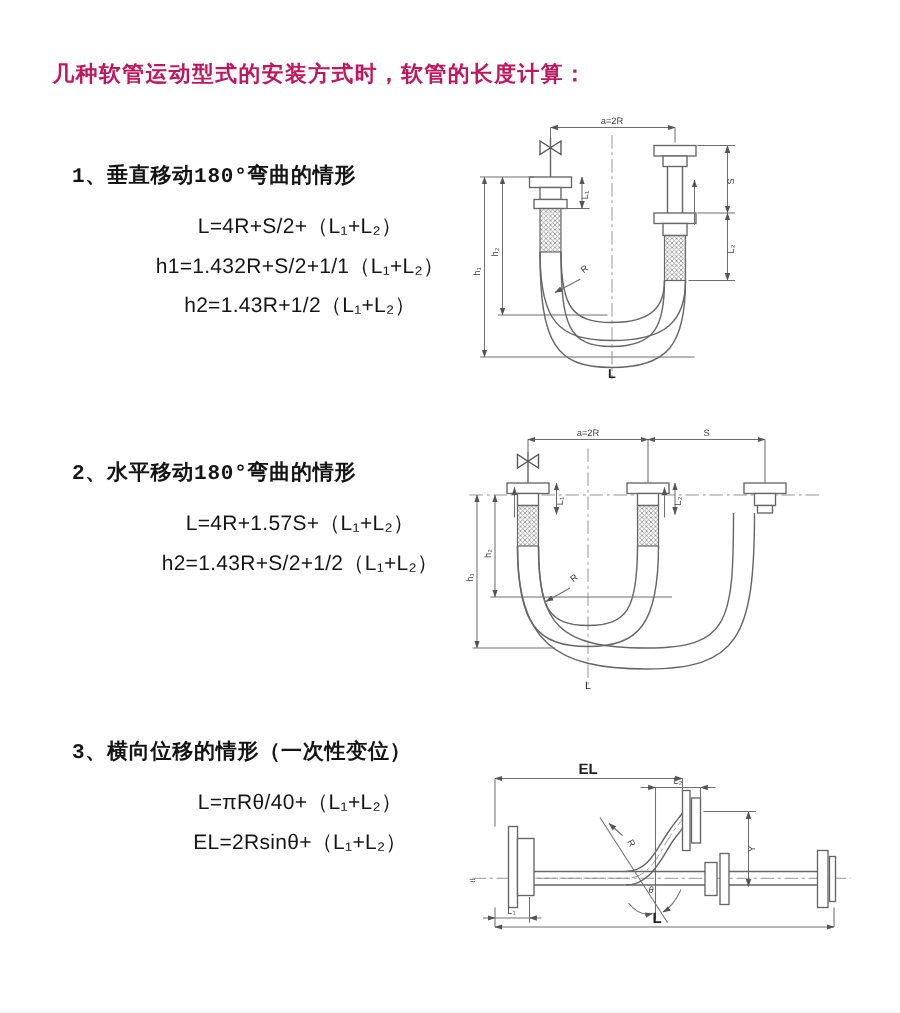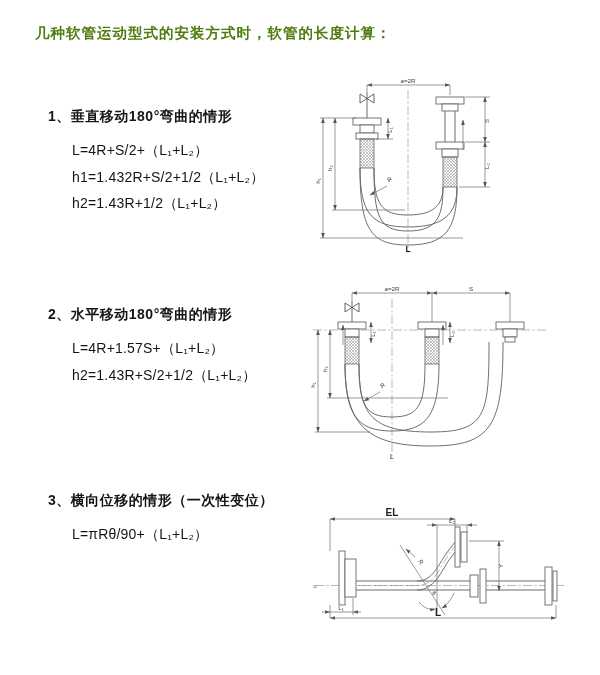--- a/index.html
+++ b/index.html
@@ -1,58 +1,59 @@
 <!DOCTYPE html>
 <html><head>
 <meta charset="utf-8">
 <style>
   html,body{margin:0;padding:0;background:#e8e8e8;}
   .page{
     position:relative;width:600px;height:675px;background:#ffffff;
     font-family:"Liberation Sans","DejaVu Sans",sans-serif;color:#111;overflow:hidden;
   }
   .title{
-    position:absolute;left:35px;top:24px;font-size:14.5px;font-weight:600;
-    letter-spacing:1px;color:#4d7c0f;
+    position:absolute;left:35px;top:40px;font-size:14.5px;font-weight:600;
+    letter-spacing:1px;color:#be185d;
   }
   .sec{position:absolute;left:48px;width:280px;}
-  .sec-heading{font-size:14px;font-weight:600;letter-spacing:0.5px;color:#151515;margin-bottom:11px;}
-  .formula{font-size:14px;font-weight:500;color:#151515;padding-left:24px;line-height:26.5px;letter-spacing:0.2px;}
+  .sec-heading{font-size:14px;font-weight:600;letter-spacing:0.5px;color:#151515;margin-bottom:11px;font-family:Liberation Mono, monospace;}
+  .formula{font-size:14px;font-weight:500;color:#151515;padding-left:24px;line-height:26.5px;letter-spacing:0.2px;text-align:center;}
   svg{position:absolute;overflow:visible;}
   svg text{font-family:"Liberation Sans","DejaVu Sans",sans-serif;fill:#333;}
   .dl{stroke:#6f6f6f;stroke-width:0.7;fill:none;}
   .ol{stroke:#666;stroke-width:0.95;fill:none;}
   .fl{fill:#fff;stroke:#666;stroke-width:0.9;}
   .cl{stroke:#8a8a8a;stroke-width:0.6;stroke-dasharray:9 2.5 2 2.5;fill:none;}
   .dimt{font-size:6.2px;fill:#3a3a3a;}
   .biglbl{font-size:8.5px;fill:#222;font-weight:600;}
 </style>
 </head>
 <body>
 
 <div class="page">
 
   <div class="title">几种软管运动型式的安装方式时，软管的长度计算：</div>
 
   <section class="sec" style="top:108px">
     <div class="sec-heading">1、垂直移动180°弯曲的情形</div>
     <div class="formula">L=4R+S/2+（L₁+L₂）</div>
-    <div class="formula">h1=1.432R+S/2+1/2（L₁+L₂）</div>
+    <div class="formula">h1=1.432R+S/2+1/1（L₁+L₂）</div>
     <div class="formula">h2=1.43R+1/2（L₁+L₂）</div>
   </section>
 
   <section class="sec" style="top:306px">
     <div class="sec-heading">2、水平移动180°弯曲的情形</div>
     <div class="formula">L=4R+1.57S+（L₁+L₂）</div>
     <div class="formula">h2=1.43R+S/2+1/2（L₁+L₂）</div>
   </section>
 
   <section class="sec" style="top:492px">
     <div class="sec-heading">3、横向位移的情形（一次性变位）</div>
-    <div class="formula">L=πRθ/90+（L₁+L₂）</div>
+    <div class="formula">L=πRθ/40+（L₁+L₂）</div>
+    <div class="formula">EL=2Rsinθ+（L₁+L₂）</div>
   </section>
 
   <svg style="left:313px;top:78px" width="212" height="178" viewBox="0 0 212 178">
     <defs>
       <marker id="ar1" viewBox="0 0 8 8" refX="7.5" refY="4" markerWidth="7.5" markerHeight="7.5" orient="auto-start-reverse">
         <path d="M0,1.2 L8,4 L0,6.8 z" fill="#555"></path>
       </marker>
       <pattern id="hp1" width="3" height="3" patternUnits="userSpaceOnUse">
         <path d="M0,0 L3,3 M3,0 L0,3" stroke="#8a8a8a" stroke-width="0.5"></path>
       </pattern>

